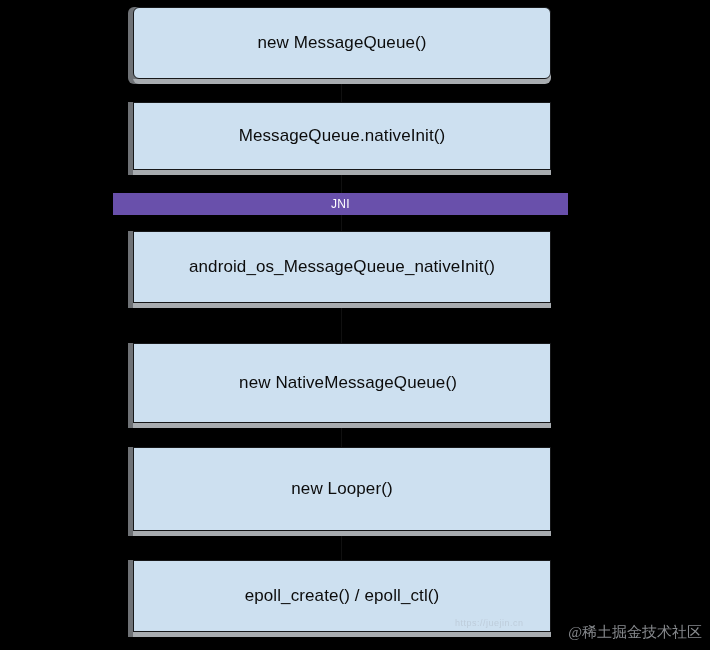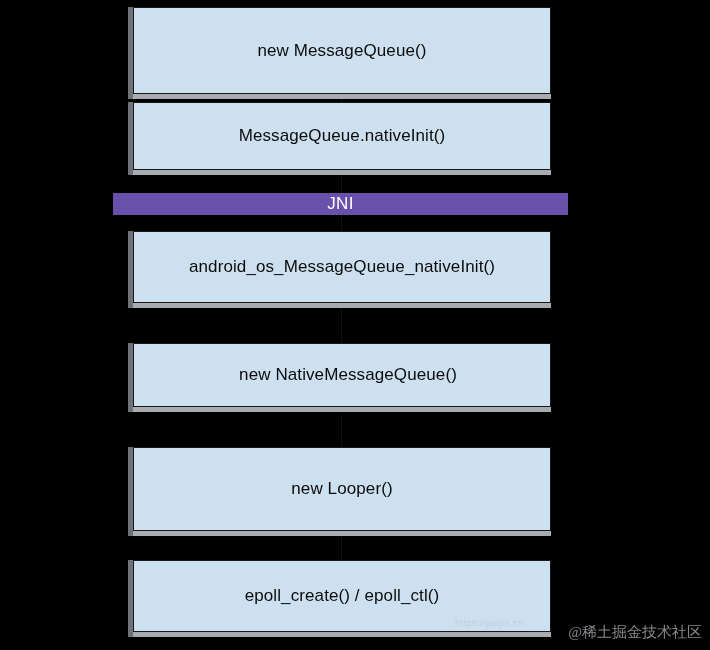--- a/index.html
+++ b/index.html
@@ -55,21 +55,21 @@
     position: absolute;
     left: 113px;
     top: 193px;
     width: 455px;
     height: 22px;
     background: #6950ab;
     display: flex;
     align-items: center;
     justify-content: center;
     color: #ffffff;
-    font-size: 17px;
+    font-size: 12px;
     letter-spacing: 0.4px;
   }
 
   
   .watermark-main {
     position: absolute;
     right: 8px;
     bottom: 8px;
     font-size: 15px;
     color: #8f9296;
@@ -96,30 +96,30 @@
   <div id="connectors">
       <div class="connector" style="top: 79px; height: 23px;"></div>
       <div class="connector" style="top: 174px; height: 19px;"></div>
       <div class="connector" style="top: 215px; height: 16px;"></div>
       <div class="connector" style="top: 303px; height: 40px;"></div>
       <div class="connector" style="top: 415px; height: 32px;"></div>
       <div class="connector" style="top: 519px; height: 41px;"></div>
     </div>
 
   <div id="nodes">
-      <div class="node" style="top: 7px; height: 87px;">
+      <div class="node" style="top: 7px; height: 72px; border-radius: 6px;">
         <span>new MessageQueue()</span>
       </div>
       <div class="node" style="top: 102px; height: 68px;">
         <span>MessageQueue.nativeInit()</span>
       </div>
       <div class="node" style="top: 231px; height: 72px; text-align: right;">
         <span>android_os_MessageQueue_nativeInit()</span>
       </div>
-      <div class="node" style="top: 343px; height: 64px; padding-left: 12px;">
+      <div class="node" style="top: 343px; height: 80px; padding-left: 12px;">
         <span>new NativeMessageQueue()</span>
       </div>
       <div class="node" style="top: 447px; height: 84px;">
         <span>new Looper()</span>
       </div>
       <div class="node" style="top: 560px; height: 72px;">
         <span>epoll_create() / epoll_ctl()</span>
       </div>
     </div>
 

